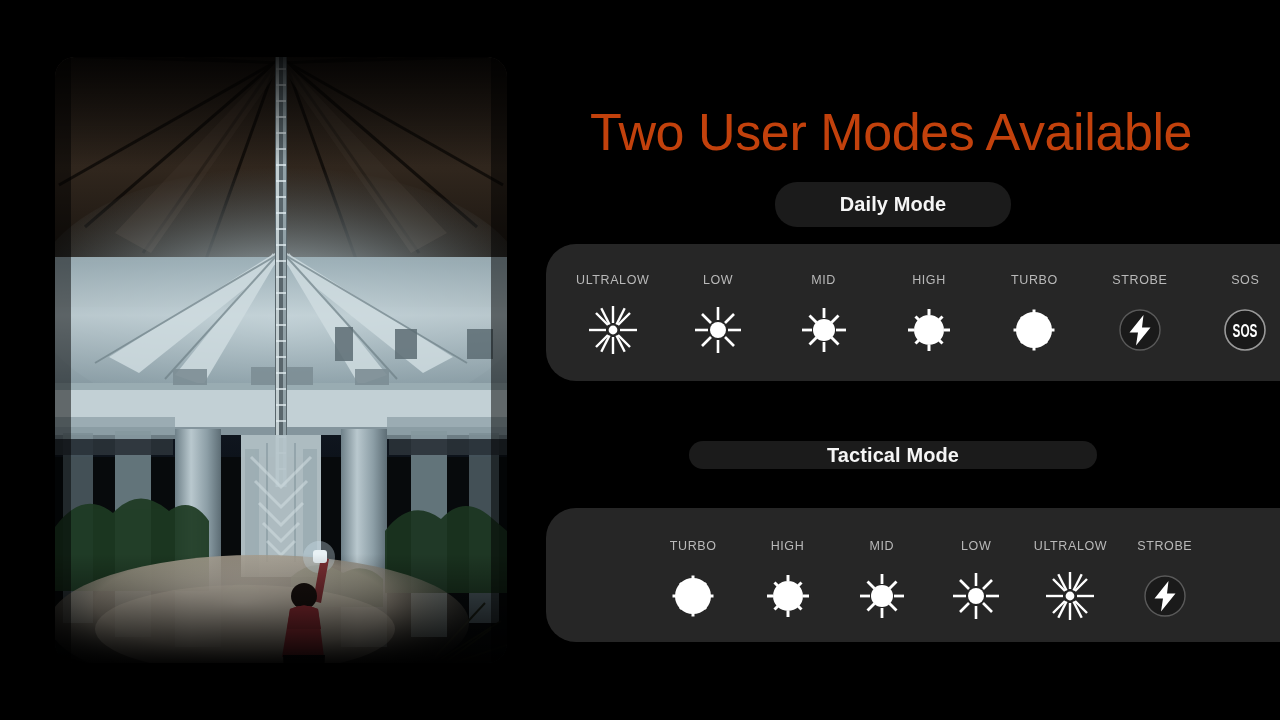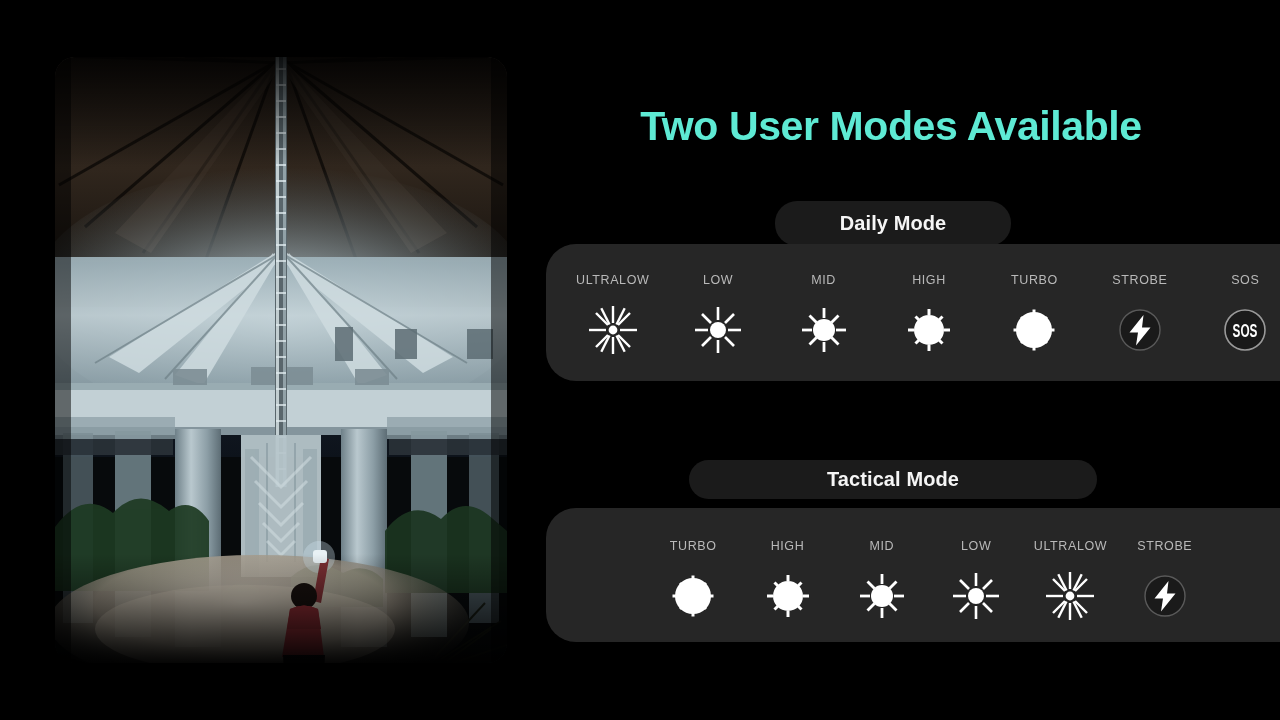--- a/index.html
+++ b/index.html
@@ -41,53 +41,52 @@
     top: 0;
     width: 690px;
     height: 720px;
   }
   .headline {
     position: absolute;
     top: 104px;
     left: 0;
     width: 690px;
     text-align: center;
-    font-size: 41px;
-    font-weight: bold;
+    font-size: 52px;
+    font-weight: normal;
     letter-spacing: -0.4px;
-    color: #5eead4;
+    color: #c2410c;
     line-height: 1.1;
   }
 
   .mode-btn {
     position: absolute;
     background: #1b1b1b;
     border-radius: 22px;
     display: flex;
     align-items: center;
     justify-content: center;
     font-size: 20px;
     font-weight: bold;
     color: #f5f5f5;
     letter-spacing: 0.1px;
     border: none;
     box-sizing: border-box;
-    margin-top: 19px;
   }
   .mode-btn.daily {
     left: 229px;
     top: 182px;
     width: 236px;
     height: 45px;
   }
   .mode-btn.tactical {
     left: 143px;
     top: 441px;
     width: 408px;
-    height: 39px;
+    height: 28px;
   }
 
   .panel {
     position: absolute;
     left: 0;
     width: 766px;
     background: #262626;
     border-radius: 30px;
     box-sizing: border-box;
   }

